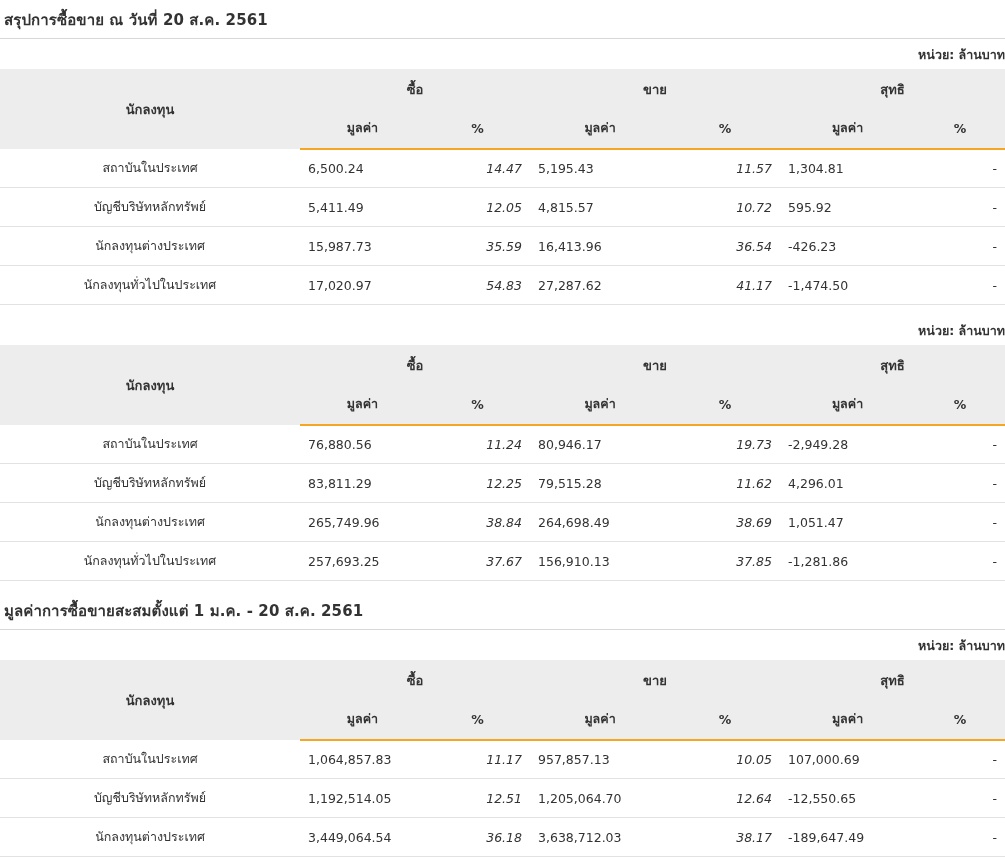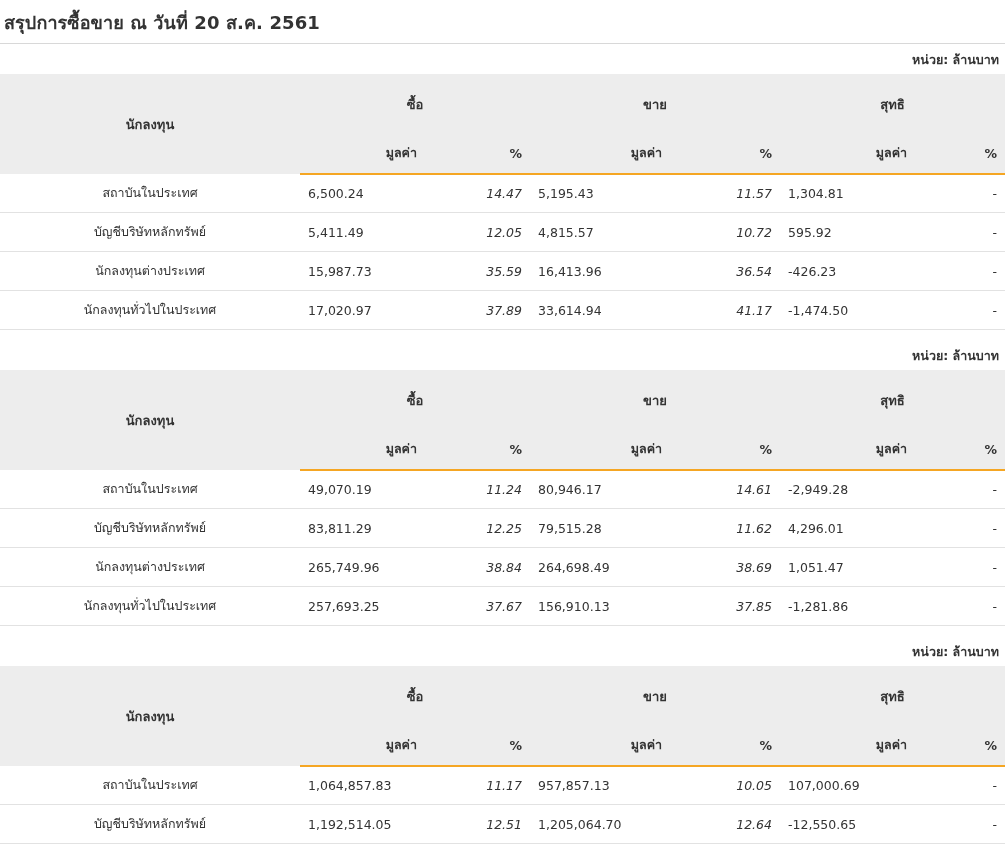--- a/index.html
+++ b/index.html
@@ -19,56 +19,55 @@
   .page {
     width: 1005px;
     padding: 0;
   }
 
   .section {
     width: 1005px;
   }
 
   .section-title {
-    font-size: 18px;
+    font-size: 15px;
     font-weight: bold;
     color: #333333;
     padding: 8px 4px 6px 4px;
     border-bottom: 1px solid #d8d8d8;
     letter-spacing: 0.1px;
   }
 
   .unit-line {
     text-align: right;
     font-size: 12.5px;
     font-weight: bold;
     color: #333333;
-    padding: 6px 6px 4px 0;
+    padding: 6px 0 4px 0;
   }
 
   table.report {
     width: 1005px;
     border-collapse: collapse;
     table-layout: fixed;
   }
 
   table.report thead th {
     background: #ededed;
     color: #333333;
     font-size: 13px;
     font-weight: bold;
-    padding: 20px 8px;
+    padding: 10px 8px;
     text-align: center;
     border: none;
   }
 
   table.report thead tr.row2 th {
     font-size: 12.5px;
     padding: 8px 8px 10px 8px;
-    text-align: right;
   }
 
   th.investor-col {
     text-align: center;
     margin-top: 37px;
   }
 
   
   table.report thead tr.row2 th.underline {
     border-bottom: 2px solid #f5a623;
@@ -171,22 +170,22 @@
               <td class="num">15,987.73</td>
               <td class="pct">35.59</td>
               <td class="num">16,413.96</td>
               <td class="pct">36.54</td>
               <td class="num neg">-426.23</td>
               <td class="dash">-</td>
             </tr>
             <tr>
               <td class="name">นักลงทุนทั่วไปในประเทศ</td>
               <td class="num">17,020.97</td>
-              <td class="pct">37.89</td>
-              <td class="num">33,614.94</td>
+              <td class="pct">54.83</td>
+              <td class="num">27,287.62</td>
               <td class="pct">41.17</td>
               <td class="num neg">-1,474.50</td>
               <td class="dash">-</td>
             </tr>
           </tbody>
         </table>
         <div class="spacer"></div>
       </div>
       <div class="section">
         <div class="unit-line">หน่วย: ล้านบาท</div>
@@ -212,24 +211,24 @@
               <th class="underline">%</th>
               <th class="underline">มูลค่า</th>
               <th class="underline">%</th>
               <th class="underline">มูลค่า</th>
               <th class="underline">%</th>
             </tr>
           </thead>
           <tbody>
             <tr>
               <td class="name">สถาบันในประเทศ</td>
-              <td class="num">49,070.19</td>
+              <td class="num">76,880.56</td>
               <td class="pct">11.24</td>
               <td class="num">80,946.17</td>
-              <td class="pct">14.61</td>
+              <td class="pct">19.73</td>
               <td class="num neg">-2,949.28</td>
               <td class="dash">-</td>
             </tr>
             <tr>
               <td class="name">บัญชีบริษัทหลักทรัพย์</td>
               <td class="num">83,811.29</td>
               <td class="pct">12.25</td>
               <td class="num">79,515.28</td>
               <td class="pct">11.62</td>
               <td class="num pos">4,296.01</td>
@@ -251,20 +250,21 @@
               <td class="num">156,910.13</td>
               <td class="pct">37.85</td>
               <td class="num neg">-1,281.86</td>
               <td class="dash">-</td>
             </tr>
           </tbody>
         </table>
         <div class="spacer"></div>
       </div>
       <div class="section">
+        <div class="section-title">มูลค่าการซื้อขายสะสมตั้งแต่ 1 ม.ค. - 20 ส.ค. 2561</div>
         <div class="unit-line">หน่วย: ล้านบาท</div>
         <table class="report">
           <colgroup>
             <col class="c-name">
             <col class="c-buyval">
             <col class="c-buypct">
             <col class="c-sellval">
             <col class="c-sellpct">
             <col class="c-netval">
             <col class="c-netpct">

